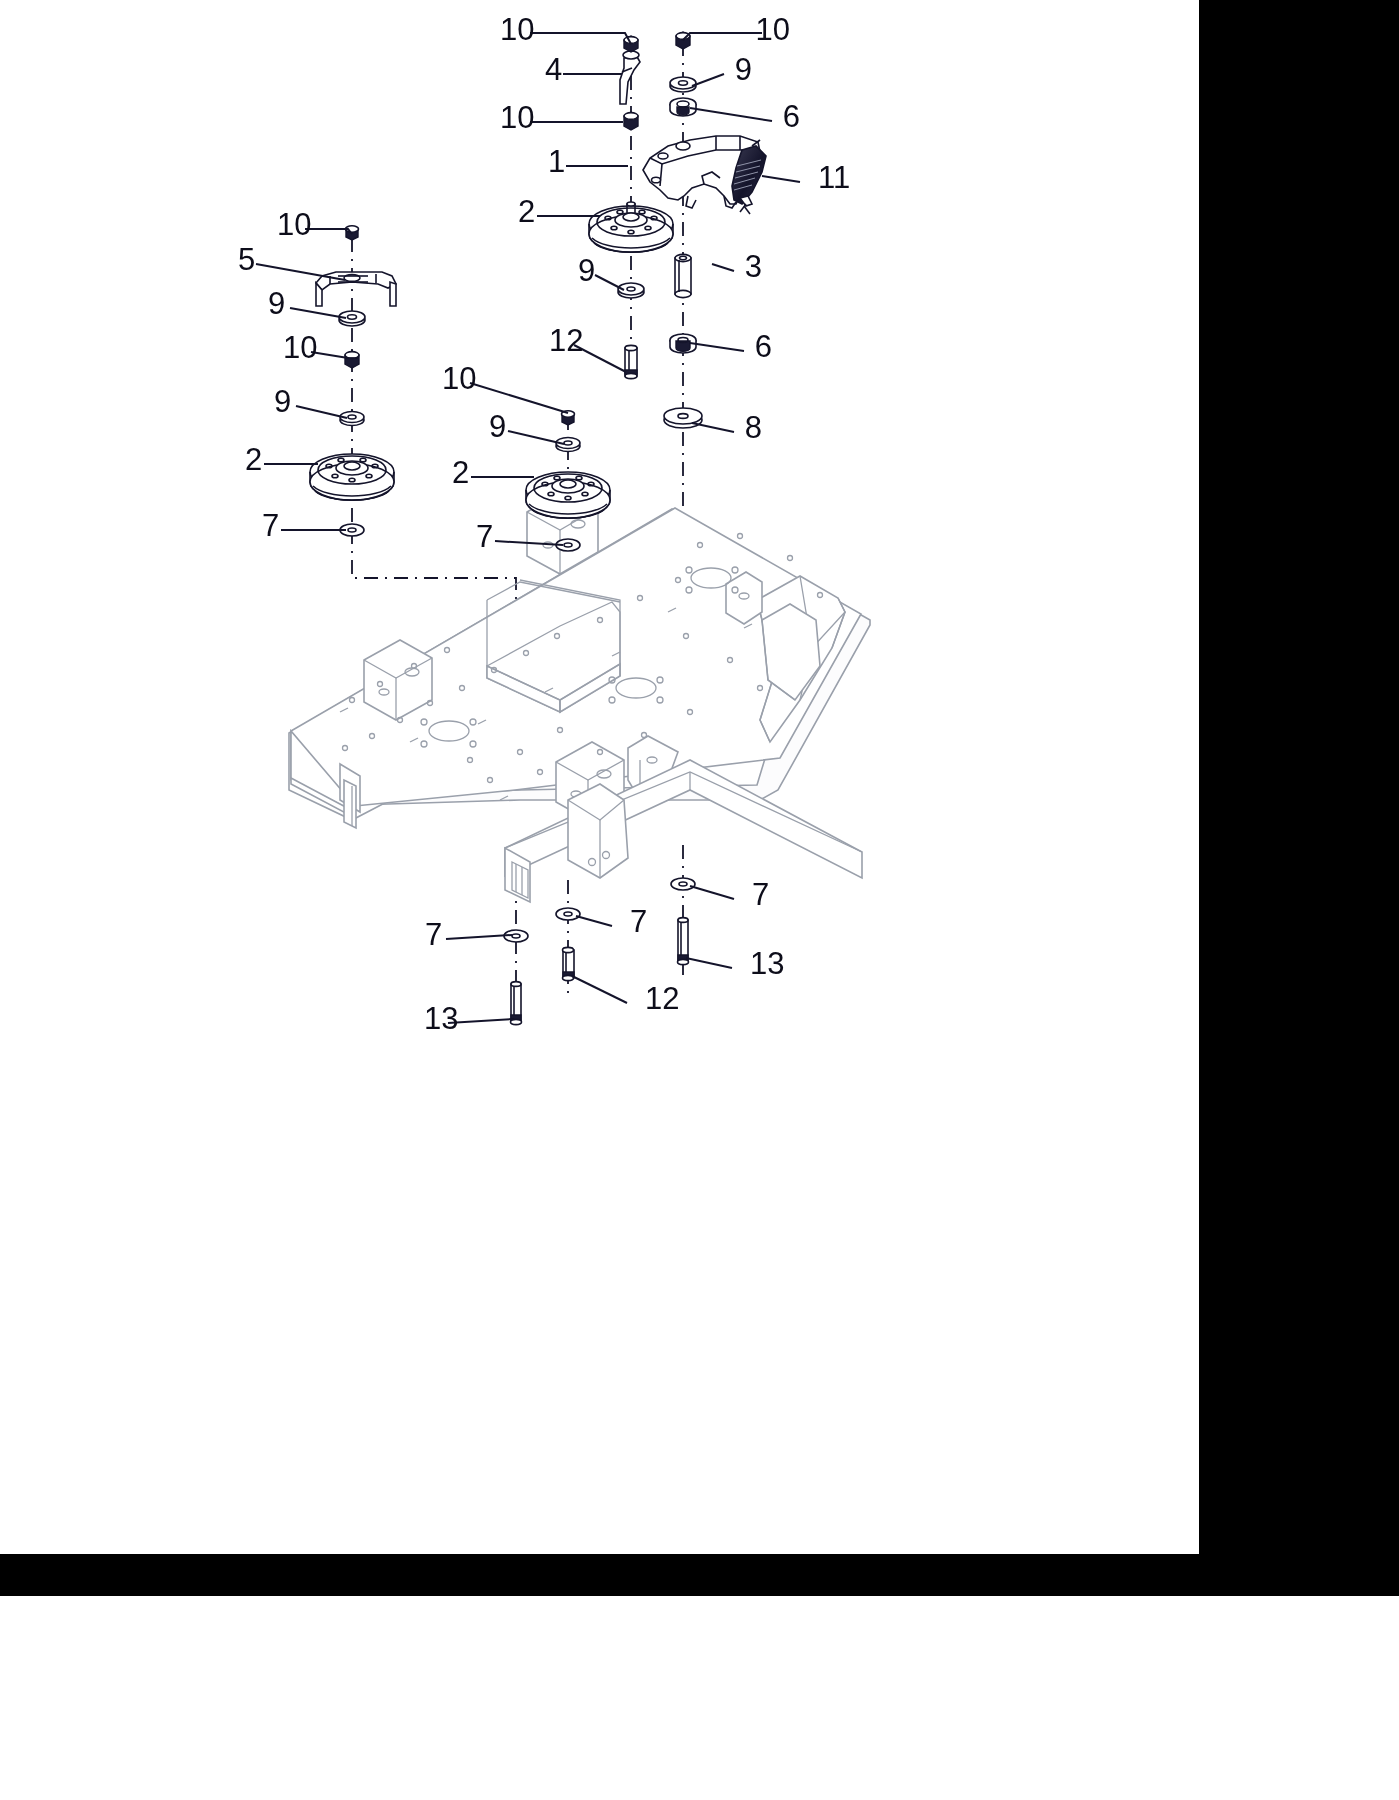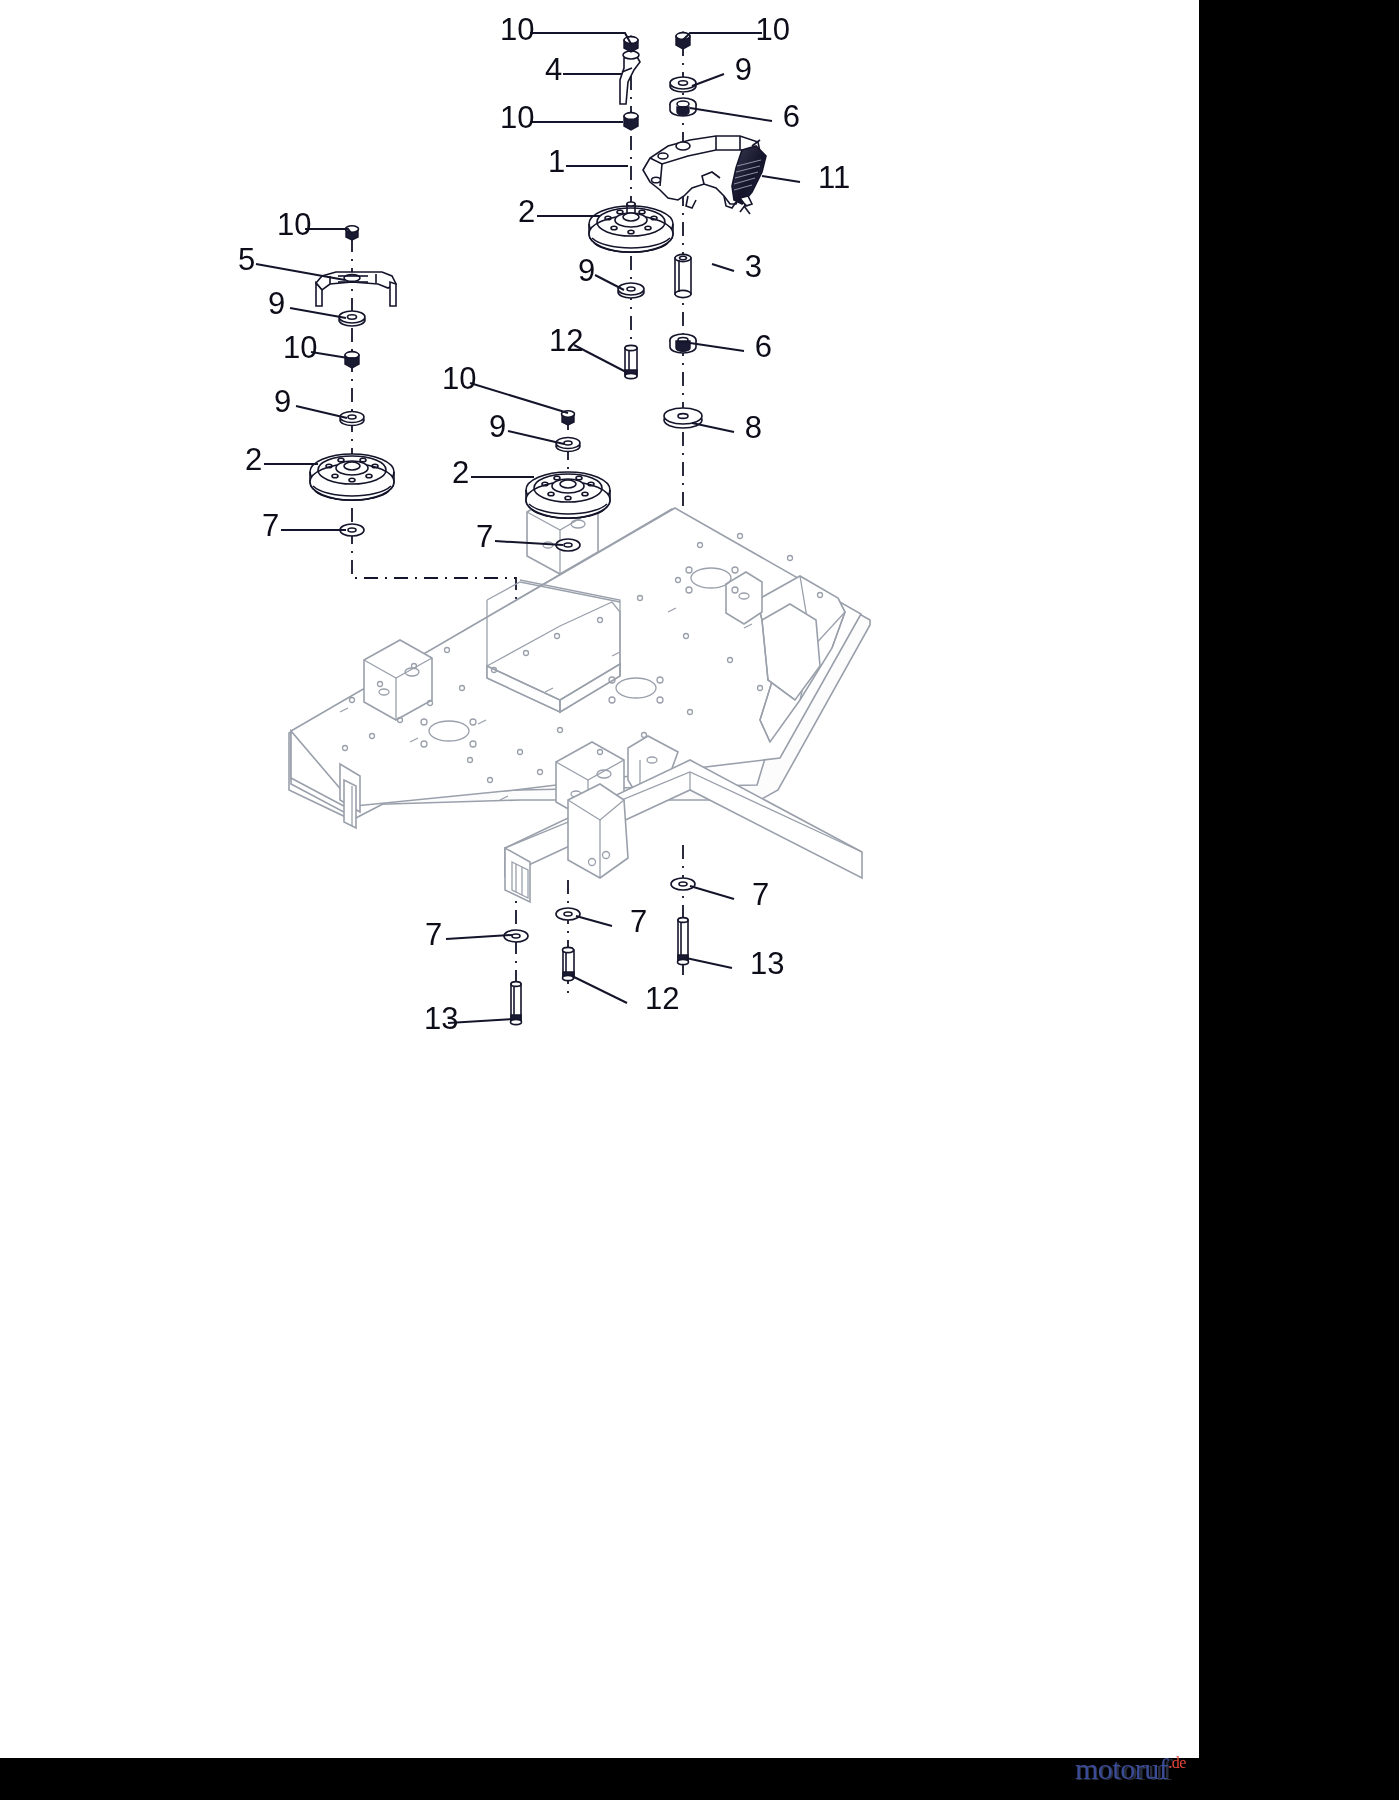--- a/index.html
+++ b/index.html
@@ -4,21 +4,21 @@
 <style>
   * { box-sizing: border-box; }
   html, body {
     margin: 0; padding: 0;
     background: #ffffff;
     font-family: "Liberation Sans", sans-serif;
   }
   #page {
     position: relative;
     width: 1399px;
-    height: 1800px;
+    height: 1596px;
     background: #ffffff;
     overflow: hidden;
   }
   
   #border-right {
     position: absolute;
     top: 0; right: 0;
     width: 200px; height: 1800px;
     background: #000000;
   }

